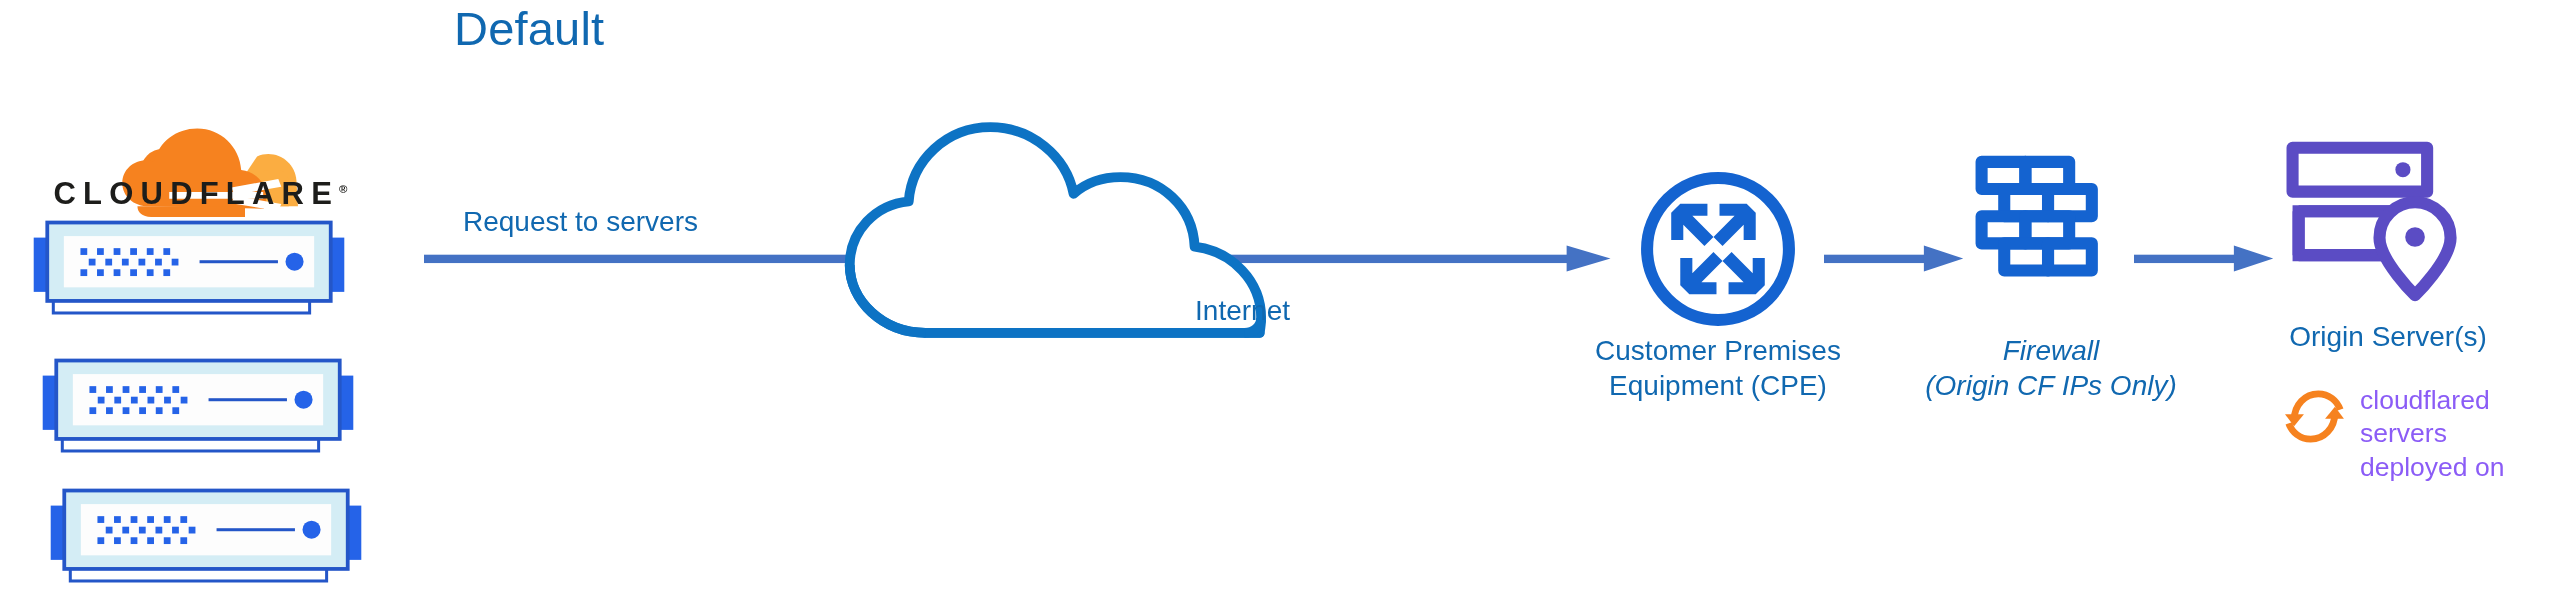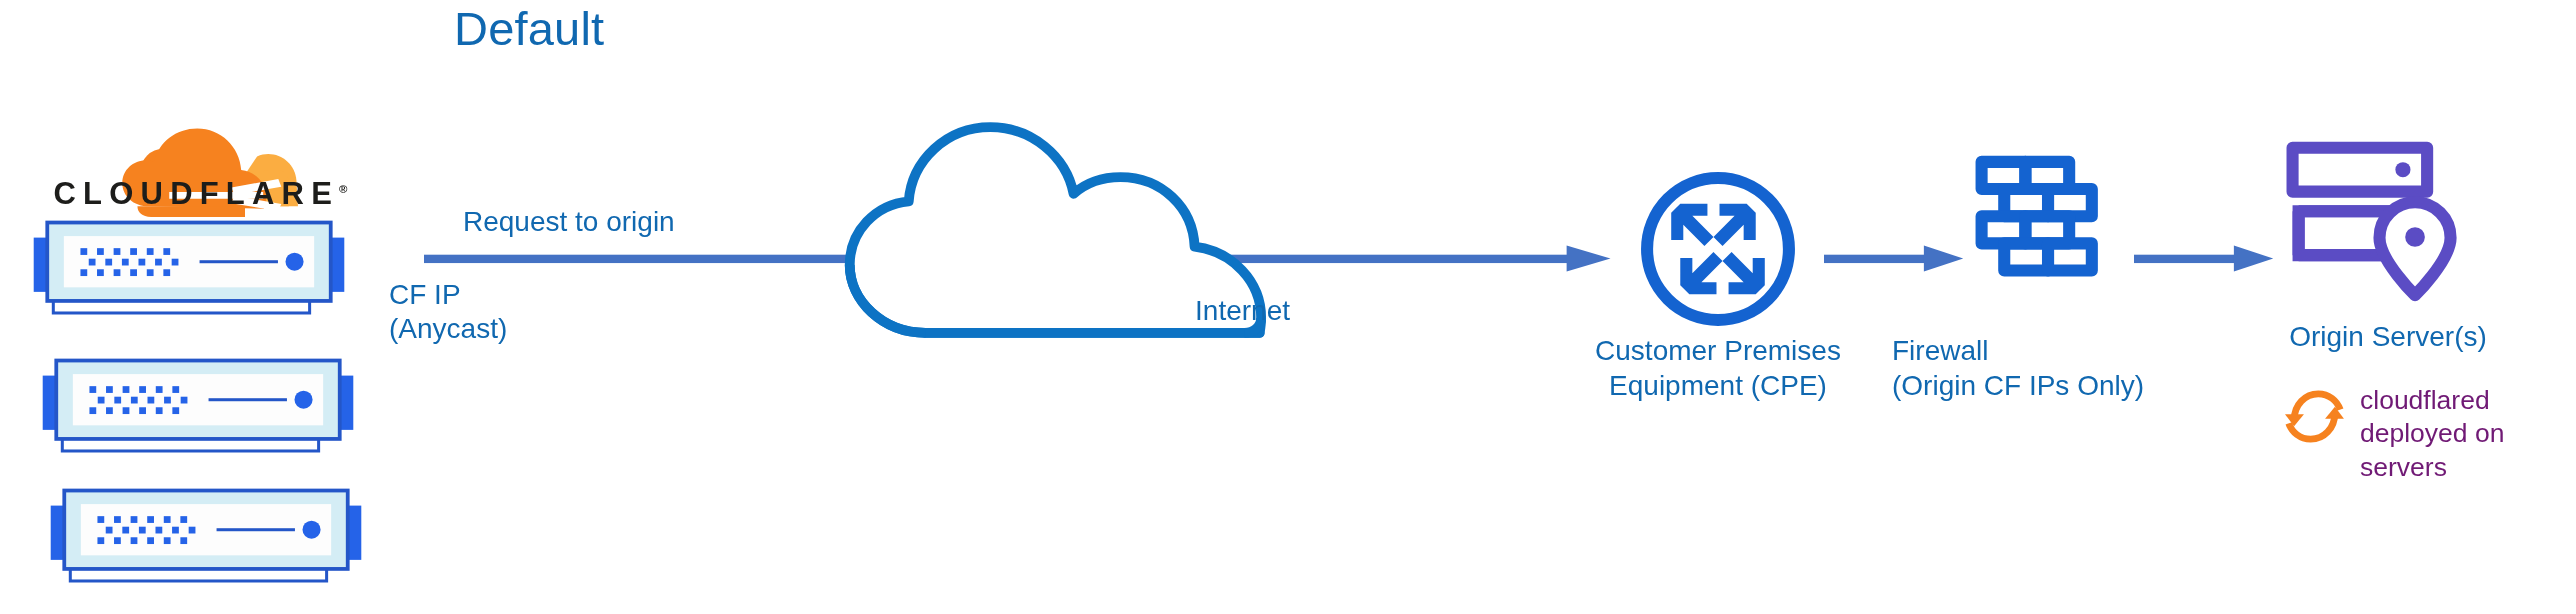--- a/index.html
+++ b/index.html
@@ -122,25 +122,26 @@
 
   
   #arrow-cpe-firewall { left: 1824px; top: 241px; width: 140px; height: 35px; }
 
   
   #firewall-icon { left: 1968px; top: 151px; width: 151px; height: 144px; }
   #firewall-label {
     left: 1892px;
     top: 333px;
     width: 318px;
-    text-align: left;
+    text-align: center;
     font-size: 28px;
     line-height: 1.25;
     color: #1068b0;
     white-space: nowrap;
+    font-style: italic;
   }
 
   
   #arrow-firewall-origin { left: 2134px; top: 241px; width: 140px; height: 35px; }
 
   
   #origin-icon { left: 2285px; top: 140px; width: 189px; height: 163px; }
   #origin-label {
     left: 2263px;
     top: 321px;
@@ -150,21 +151,21 @@
     color: #1068b0;
     white-space: nowrap;
   }
   #cloudflared-icon { left: 2282px; top: 384px; width: 65px; height: 65px; }
   #cloudflared-label {
     left: 2360px;
     top: 384px;
     width: 204px;
     font-size: 26.5px;
     line-height: 1.26;
-    color: #701a75;
+    color: #8b5cf6;
   }
 </style>
 </head>
 <body>
 
 <div id="canvas">
 
   <div class="abs" id="diagram-title">Default</div>
 
   <svg class="abs" id="cloudflare-logo" viewBox="0 0 420 140">
@@ -284,26 +285,22 @@
         <rect x="88" y="68" width="9" height="9"></rect>
       <rect x="110" y="68" width="9" height="9"></rect>
         <rect x="132" y="68" width="9" height="9"></rect>
       <rect x="154" y="68" width="9" height="9"></rect>
         <rect x="176" y="68" width="9" height="9"></rect>
     </g>
     <rect x="224" y="56" width="104" height="4" fill="#2456c8"></rect>
     <circle cx="350" cy="58" r="12" fill="#2563e8"></circle>
   </svg>
 
-  <div class="abs" id="request-to-origin-label">Request to origin</div>
-
-  <div class="abs" id="cf-ip-label">
-    <div>CF IP</div>
-    <div>(Anycast)</div>
-  </div>
+  <div class="abs" id="request-to-origin-label">Request to servers</div>
+
 
   <svg class="abs" id="main-arrow" viewBox="0 0 1570 46" preserveAspectRatio="none">
     <rect x="0" y="18" width="1518" height="11" fill="#4472c4"></rect>
     <path d="M1510 6 L1568 23 L1510 40 z" fill="#4472c4"></path>
   </svg>
 
   <svg class="abs" id="internet-cloud" viewBox="0 0 600 320">
     <path d="M118 300
              C 62 300, 18 258, 18 210
              C 18 166, 52 130, 96 126
@@ -394,18 +391,18 @@
 
     <path d="M16 48 C16 27, 31 13, 48 13 C62 13, 73 22, 77 34" fill="none" stroke="#f6821f" stroke-width="9" stroke-linecap="butt"></path>
     <path d="M16 56 L4 40 L29 40 z" fill="#f6821f"></path>
 
     <path d="M70 38 C70 59, 55 73, 38 73 C24 73, 13 64, 9 52" fill="none" stroke="#f6821f" stroke-width="9" stroke-linecap="butt"></path>
     <path d="M70 30 L82 46 L57 46 z" fill="#f6821f"></path>
   </svg>
 
   <div class="abs" id="cloudflared-label">
     <div>cloudflared</div>
+    <div>servers</div>
     <div>deployed on</div>
-    <div>servers</div>
   </div>
 
 </div>
 
 
 </body></html>

